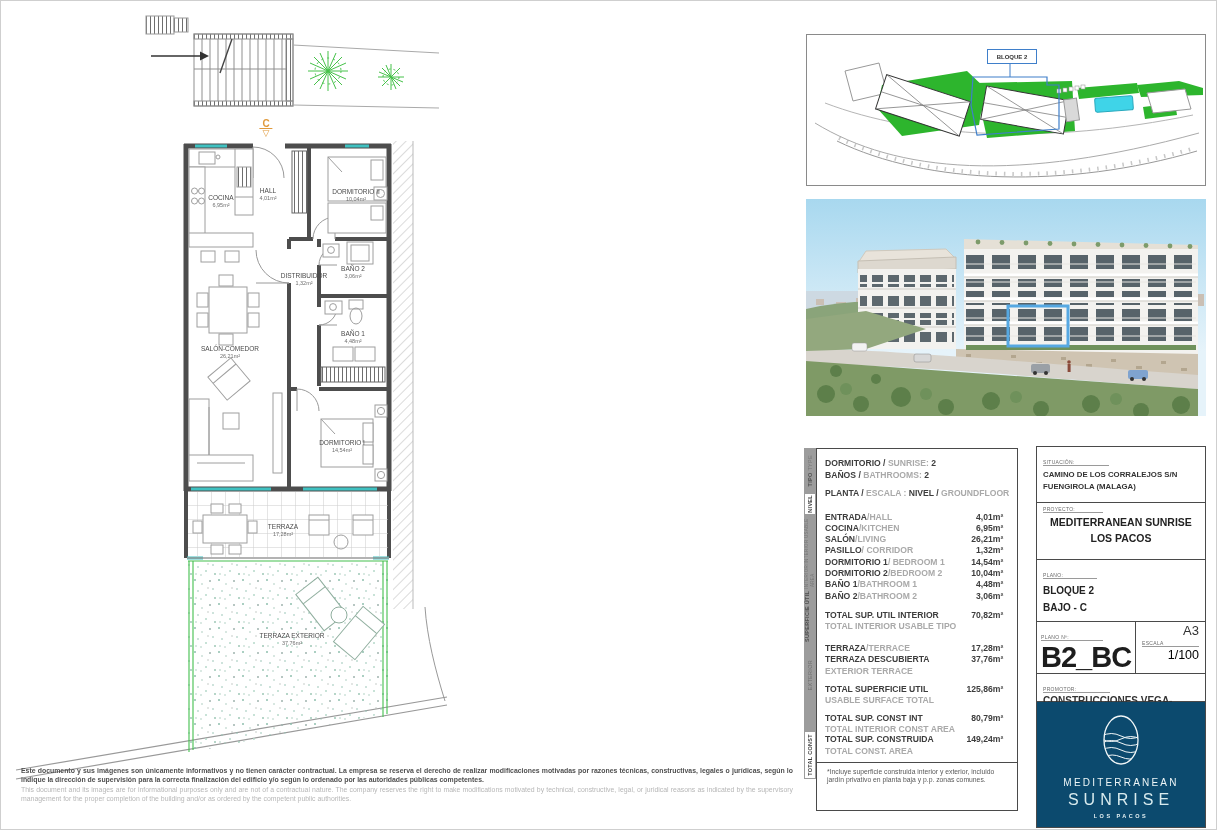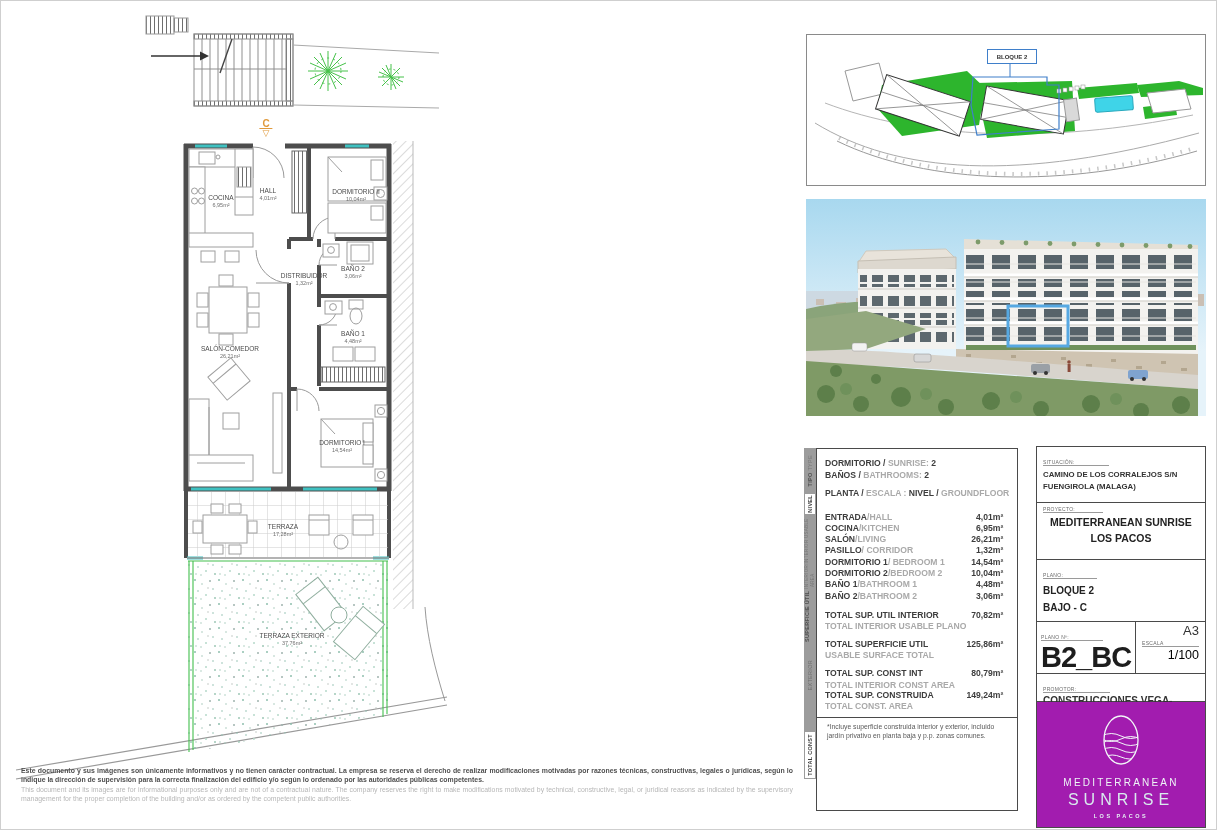--- a/index.html
+++ b/index.html
@@ -58,21 +58,21 @@
   .tb-plano{height:62px;}
   .tb-plano .txt{font-size:10px;font-weight:bold;color:#222;line-height:14px;margin-top:3px;}
   .tb-num{height:52px;display:flex;padding:0;}
   .tb-num .left{flex:1.35;padding:3px 4px;border-right:1.4px solid #4a4a4a;box-sizing:border-box;}
   .tb-num .code{font-size:29px;font-weight:bold;color:#1d1d1d;letter-spacing:-1px;line-height:28px;}
   .tb-num .right{flex:1;padding:2px 6px;box-sizing:border-box;display:flex;flex-direction:column;}
   .tb-num .a3{font-size:13px;color:#333;text-align:right;line-height:14px;}
   .tb-num .esc{font-size:12.5px;color:#000000;line-height:13px;text-align:right;}
   .tb-prom{height:28px;}
   .tb-prom .txt{font-size:10px;font-weight:bold;color:#333;line-height:9px;margin-top:1px;}
-  .tb-logo{flex:1;background:#a21caf;border-bottom:none;display:flex;flex-direction:column;
+  .tb-logo{flex:1;background:#0c4a6e;border-bottom:none;display:flex;flex-direction:column;
         align-items:center;justify-content:flex-start;padding-top:8px;}
   .logo-word1{color:#eef6f7;font-size:10px;letter-spacing:2.2px;margin-top:5px;}
   .logo-word2{color:#d9ebee;font-size:16px;letter-spacing:5px;font-weight:300;margin-top:3px;}
   .logo-word3{color:#e6f2f4;font-size:5.5px;letter-spacing:2.5px;font-weight:bold;margin-top:4px;}
   
   .disclaimer{position:absolute;left:20px;top:766px;width:772px;}
   .disclaimer p{margin:0;}
   .disc-es{font-size:6.9px;font-weight:bold;color:#4f4f4f;line-height:8.6px;text-align:justify;}
   .disc-en{font-size:6.9px;color:#b7b7b7;line-height:8.6px;margin-top:2px !important;text-align:justify;}
 </style>
@@ -550,23 +550,34 @@
             <span class="lbl"><span class="es">BAÑO 2</span><span class="en">/BATHROOM 2</span></span>
             <span class="val">3,06m²</span>
           </div>
       </div>
 
       <div class="tot">
         <div class="arow">
             <span class="lbl es">TOTAL SUP. UTIL INTERIOR</span>
             <span class="val">70,82m²</span>
           </div>
-        <div class="sub">TOTAL INTERIOR USABLE PLANO</div>
-      </div>
-
+        <div class="sub">TOTAL INTERIOR USABLE TIPO</div>
+      </div>
+
+      <div class="tot" style="margin-top:12px;">
+        <div class="arow">
+            <span class="lbl"><span class="es">TERRAZA</span><span class="en">/TERRACE</span></span>
+            <span class="val">17,28m²</span>
+          </div>
+        <div class="arow">
+            <span class="lbl es">TERRAZA DESCUBIERTA</span>
+            <span class="val">37,76m²</span>
+          </div>
+        <div class="sub">EXTERIOR TERRACE</div>
+      </div>
 
       <div class="tot">
         <div class="arow">
             <span class="lbl es">TOTAL SUPERFICIE UTIL</span>
             <span class="val">125,86m²</span>
           </div>
         <div class="sub">USABLE SURFACE TOTAL</div>
       </div>
 
       <div class="tot">

